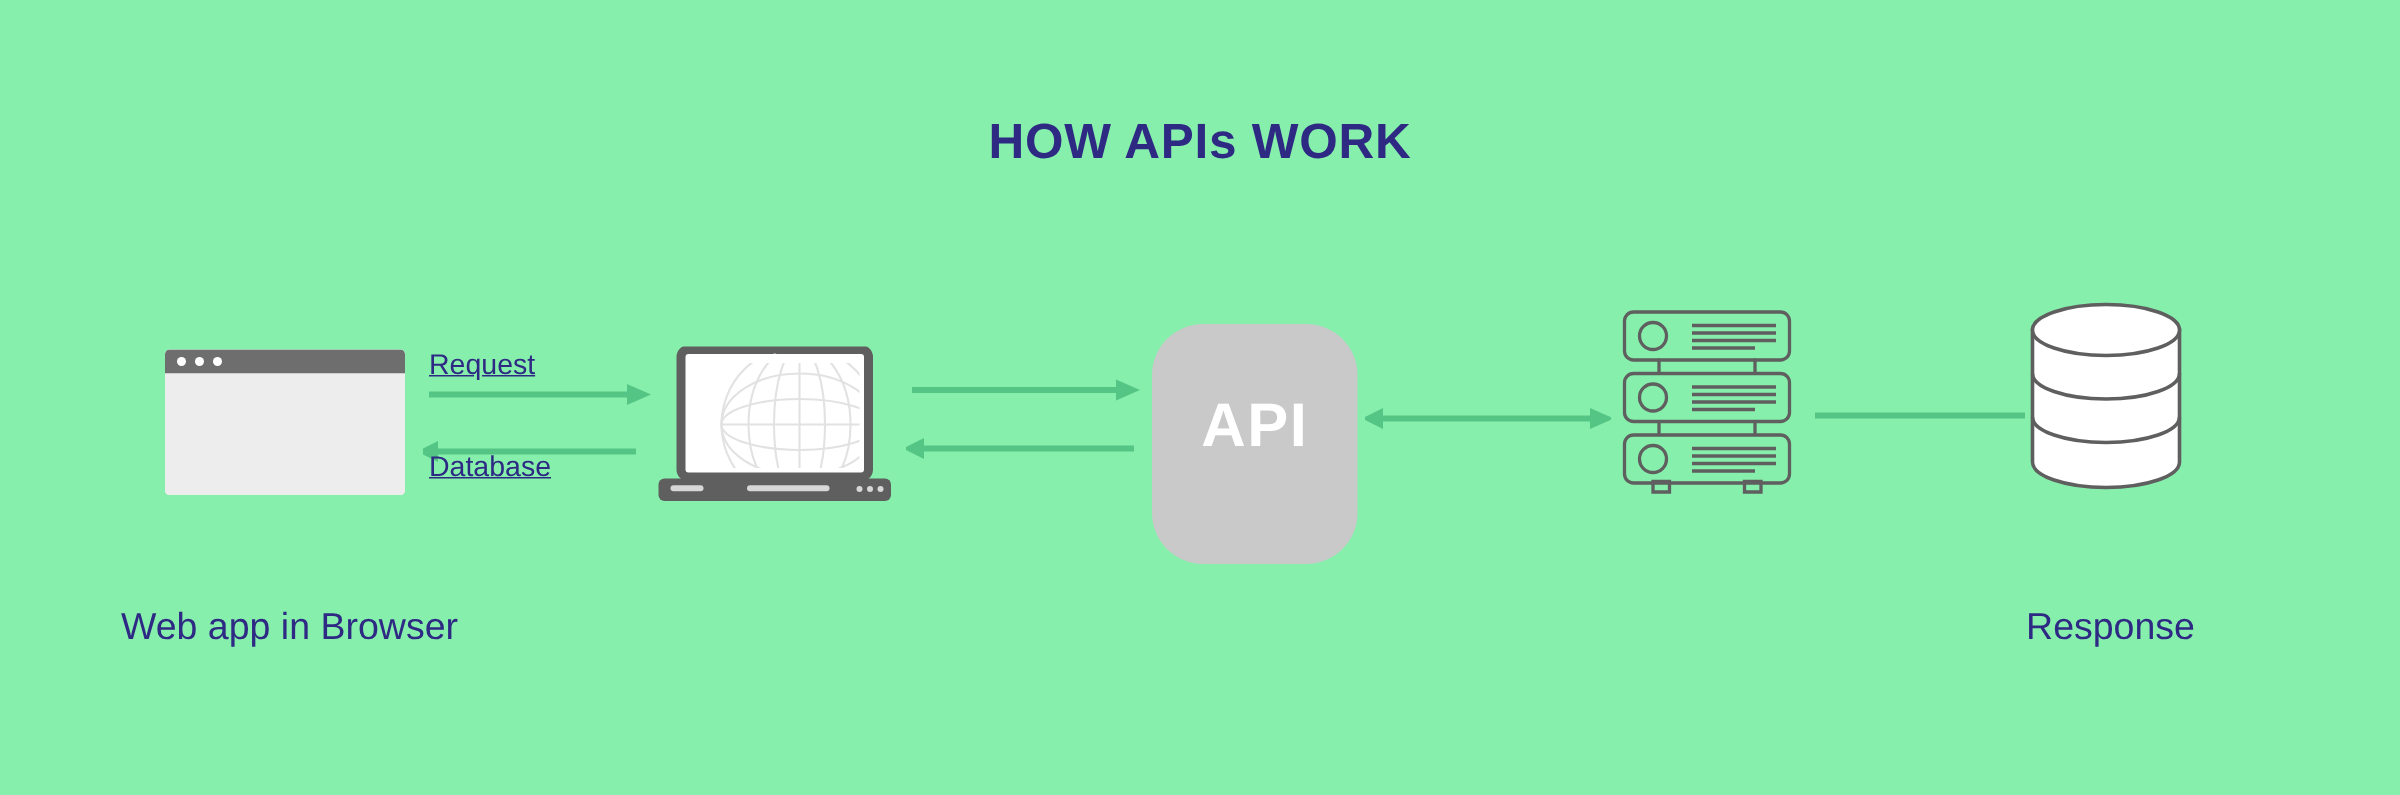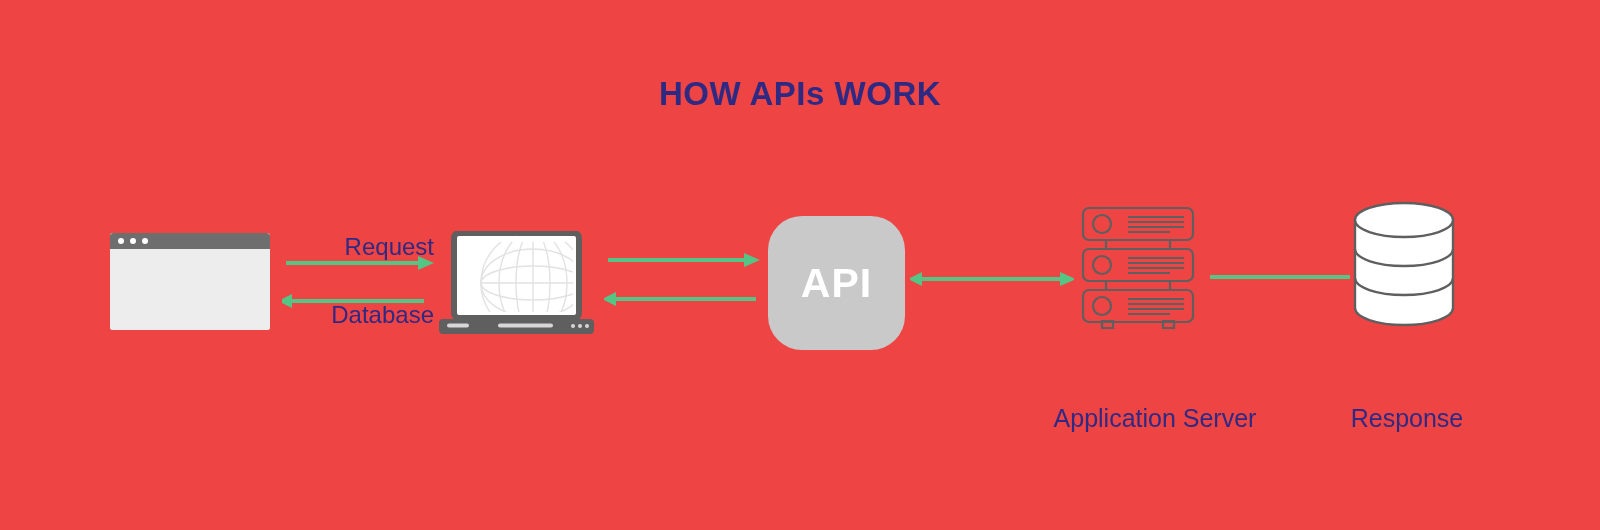--- a/index.html
+++ b/index.html
@@ -7,21 +7,21 @@
     width: 1600px;
     height: 530px;
     background: #ffffff;
     font-family: "Liberation Sans", "DejaVu Sans", sans-serif;
     overflow: hidden;
   }
   #stage {
     position: relative;
     width: 1600px;
     height: 530px;
-    background: #ef4444;
+    background: #86efac;
   }
 
   
   #diagram-title {
     position: absolute;
     left: 0;
     top: 74px;
     width: 1600px;
     text-align: center;
     font-size: 33px;
@@ -79,24 +79,25 @@
     position: absolute;
     left: 0; top: 16px;
     width: 160px;
     height: 81px;
     background: #ededed;
   }
 
   
   .edge-label {
     position: absolute;
-    font-size: 24px;
+    font-size: 19px;
     color: #2e2a84;
     white-space: nowrap;
-    text-align: right;
+    text-align: left;
+    text-decoration: underline;
   }
   #request-label  { left: 286px; top: 233px; width: 148px; }
   #response-label { left: 286px; top: 301px; width: 148px; }
 
   
   .arrow { position: absolute; }
   .arrow svg { display: block; }
 
   
   #laptop {
@@ -106,21 +107,21 @@
     width: 167px;
     height: 104px;
   }
 
   
   #api-box {
     position: absolute;
     left: 768px;
     top: 216px;
     width: 137px;
-    height: 134px;
+    height: 160px;
     background: #c9c9c9;
     border-radius: 34px;
   }
   #api-box-label {
     position: absolute;
     left: 0; top: 0;
     width: 137px;
     height: 134px;
     display: flex;
     align-items: center;
@@ -157,20 +158,21 @@
   <div id="diagram-title">HOW APIs WORK</div>
 
   <div id="browser-window">
     <div id="browser-titlebar">
       <span class="browser-dot d1"></span>
       <span class="browser-dot d2"></span>
       <span class="browser-dot d3"></span>
     </div>
     <div id="browser-viewport"></div>
   </div>
+  <div class="node-caption browser-caption">Web app in Browser</div>
 
   <div class="edge-label" id="request-label">Request</div>
   <div class="arrow" style="left:286px; top:255px;">
     <svg width="148" height="16" viewBox="0 0 148 16">
       <line x1="0" y1="8" x2="134" y2="8" stroke="#55c586" stroke-width="4"></line>
       <polygon points="132,1 148,8 132,15" fill="#55c586"></polygon>
     </svg>
   </div>
 
   <div class="arrow" style="left:282px; top:293px;">
@@ -271,21 +273,20 @@
 
         <rect x="3" y="85" width="110" height="32" rx="6" ry="6"></rect>
         <circle cx="22" cy="101" r="9"></circle>
         <line x1="48" y1="94" x2="104" y2="94"></line>
         <line x1="48" y1="99" x2="104" y2="99"></line>
         <line x1="48" y1="104" x2="104" y2="104"></line>
         <line x1="48" y1="109" x2="90" y2="109"></line>
       </g>
     </svg>
   </div>
-  <div class="node-caption appserver-caption">Application Server</div>
 
   <div class="arrow" style="left:1210px; top:272px;">
     <svg width="140" height="10" viewBox="0 0 140 10">
       <line x1="0" y1="5" x2="140" y2="5" stroke="#55c586" stroke-width="4"></line>
     </svg>
   </div>
 
   <div id="database">
     <svg width="104" height="128" viewBox="0 0 104 128">
       <g fill="#ffffff" stroke="#5f5f5f" stroke-width="2.4">

